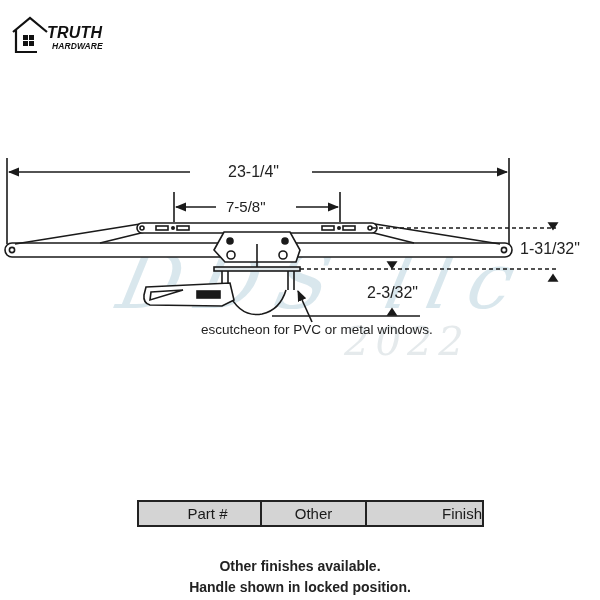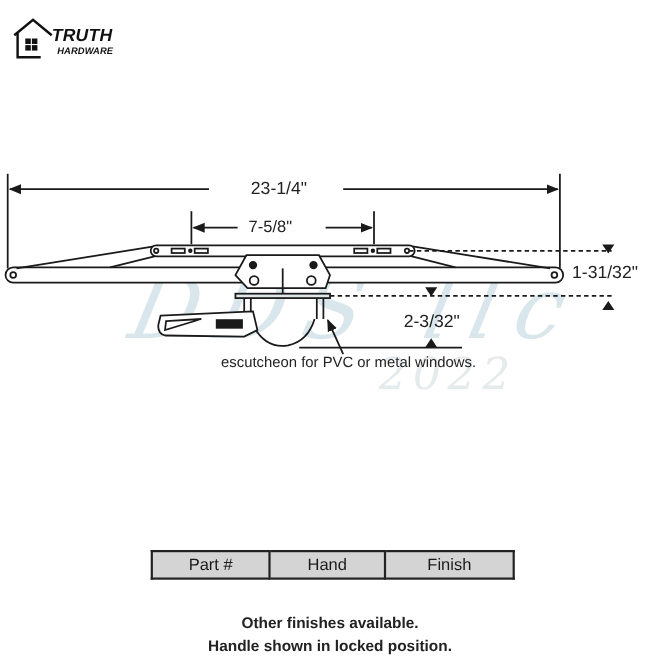--- a/index.html
+++ b/index.html
@@ -18,21 +18,21 @@
                  font-style: italic; font-size: 78px; letter-spacing: 16px; color: rgba(120,170,190,0.28);
                  transform: skewX(-12deg); pointer-events: none; white-space: nowrap; }
     .watermark2 { position: absolute; left: 344px; top: 318px; font-family: "DejaVu Serif", serif;
                   font-style: italic; font-size: 40px; letter-spacing: 6px; color: rgba(150,170,180,0.25);
                   pointer-events: none; white-space: nowrap; }
     table.spec { position: absolute; left: 137px; top: 500px; border-collapse: collapse;
                  border: 2px solid #222; font-size: 15px; }
     table.spec td, table.spec th { border: 2px solid #222; padding: 0; height: 23px; text-align: center;
                  font-weight: normal; }
     table.spec th { background: #d4d4d4; }
-    table.spec .c1 { width: 105px; } table.spec .c2 { width: 103px; } table.spec .c3 { width: 115px; }
+    table.spec .c1 { width: 105px; padding-left: 16px; } table.spec .c2 { width: 103px; } table.spec .c3 { width: 115px; text-align: right; }
     .footer { position: absolute; left: 0; width: 600px; text-align: center; font-size: 14px; color: #222; font-weight: bold; }
   </style>
 </head>
 <body>
 
 <div class="logo">
   <svg width="40" height="42" viewBox="0 0 40 42">
     <polyline points="3,18 20,4 37,18" fill="none" stroke="#111" stroke-width="2.2"></polyline>
     <polyline points="6,16 6,38 27,38" fill="none" stroke="#111" stroke-width="2.2"></polyline>
     <rect x="13" y="21" width="5" height="5" fill="#111"></rect>
@@ -121,20 +121,20 @@
 <div class="dim nobg" style="left:367px; top:284px; font-size:16px;">2-3/32"</div>
 
 <div class="note">
   <div>escutcheon for PVC or metal windows.</div>
 </div>
 
 <table class="spec">
   <tbody>
       <tr>
     <th class="c1">Part #</th>
-    <th class="c2">Hand</th>
+    <th class="c2">Other</th>
     <th class="c3">Finish</th>
   </tr>
 </tbody>
   </table>
 
 <div class="footer" style="top:558px;">Other finishes available.</div>
 <div class="footer" style="top:579px;">Handle shown in locked position.</div>
 
 </body></html>

